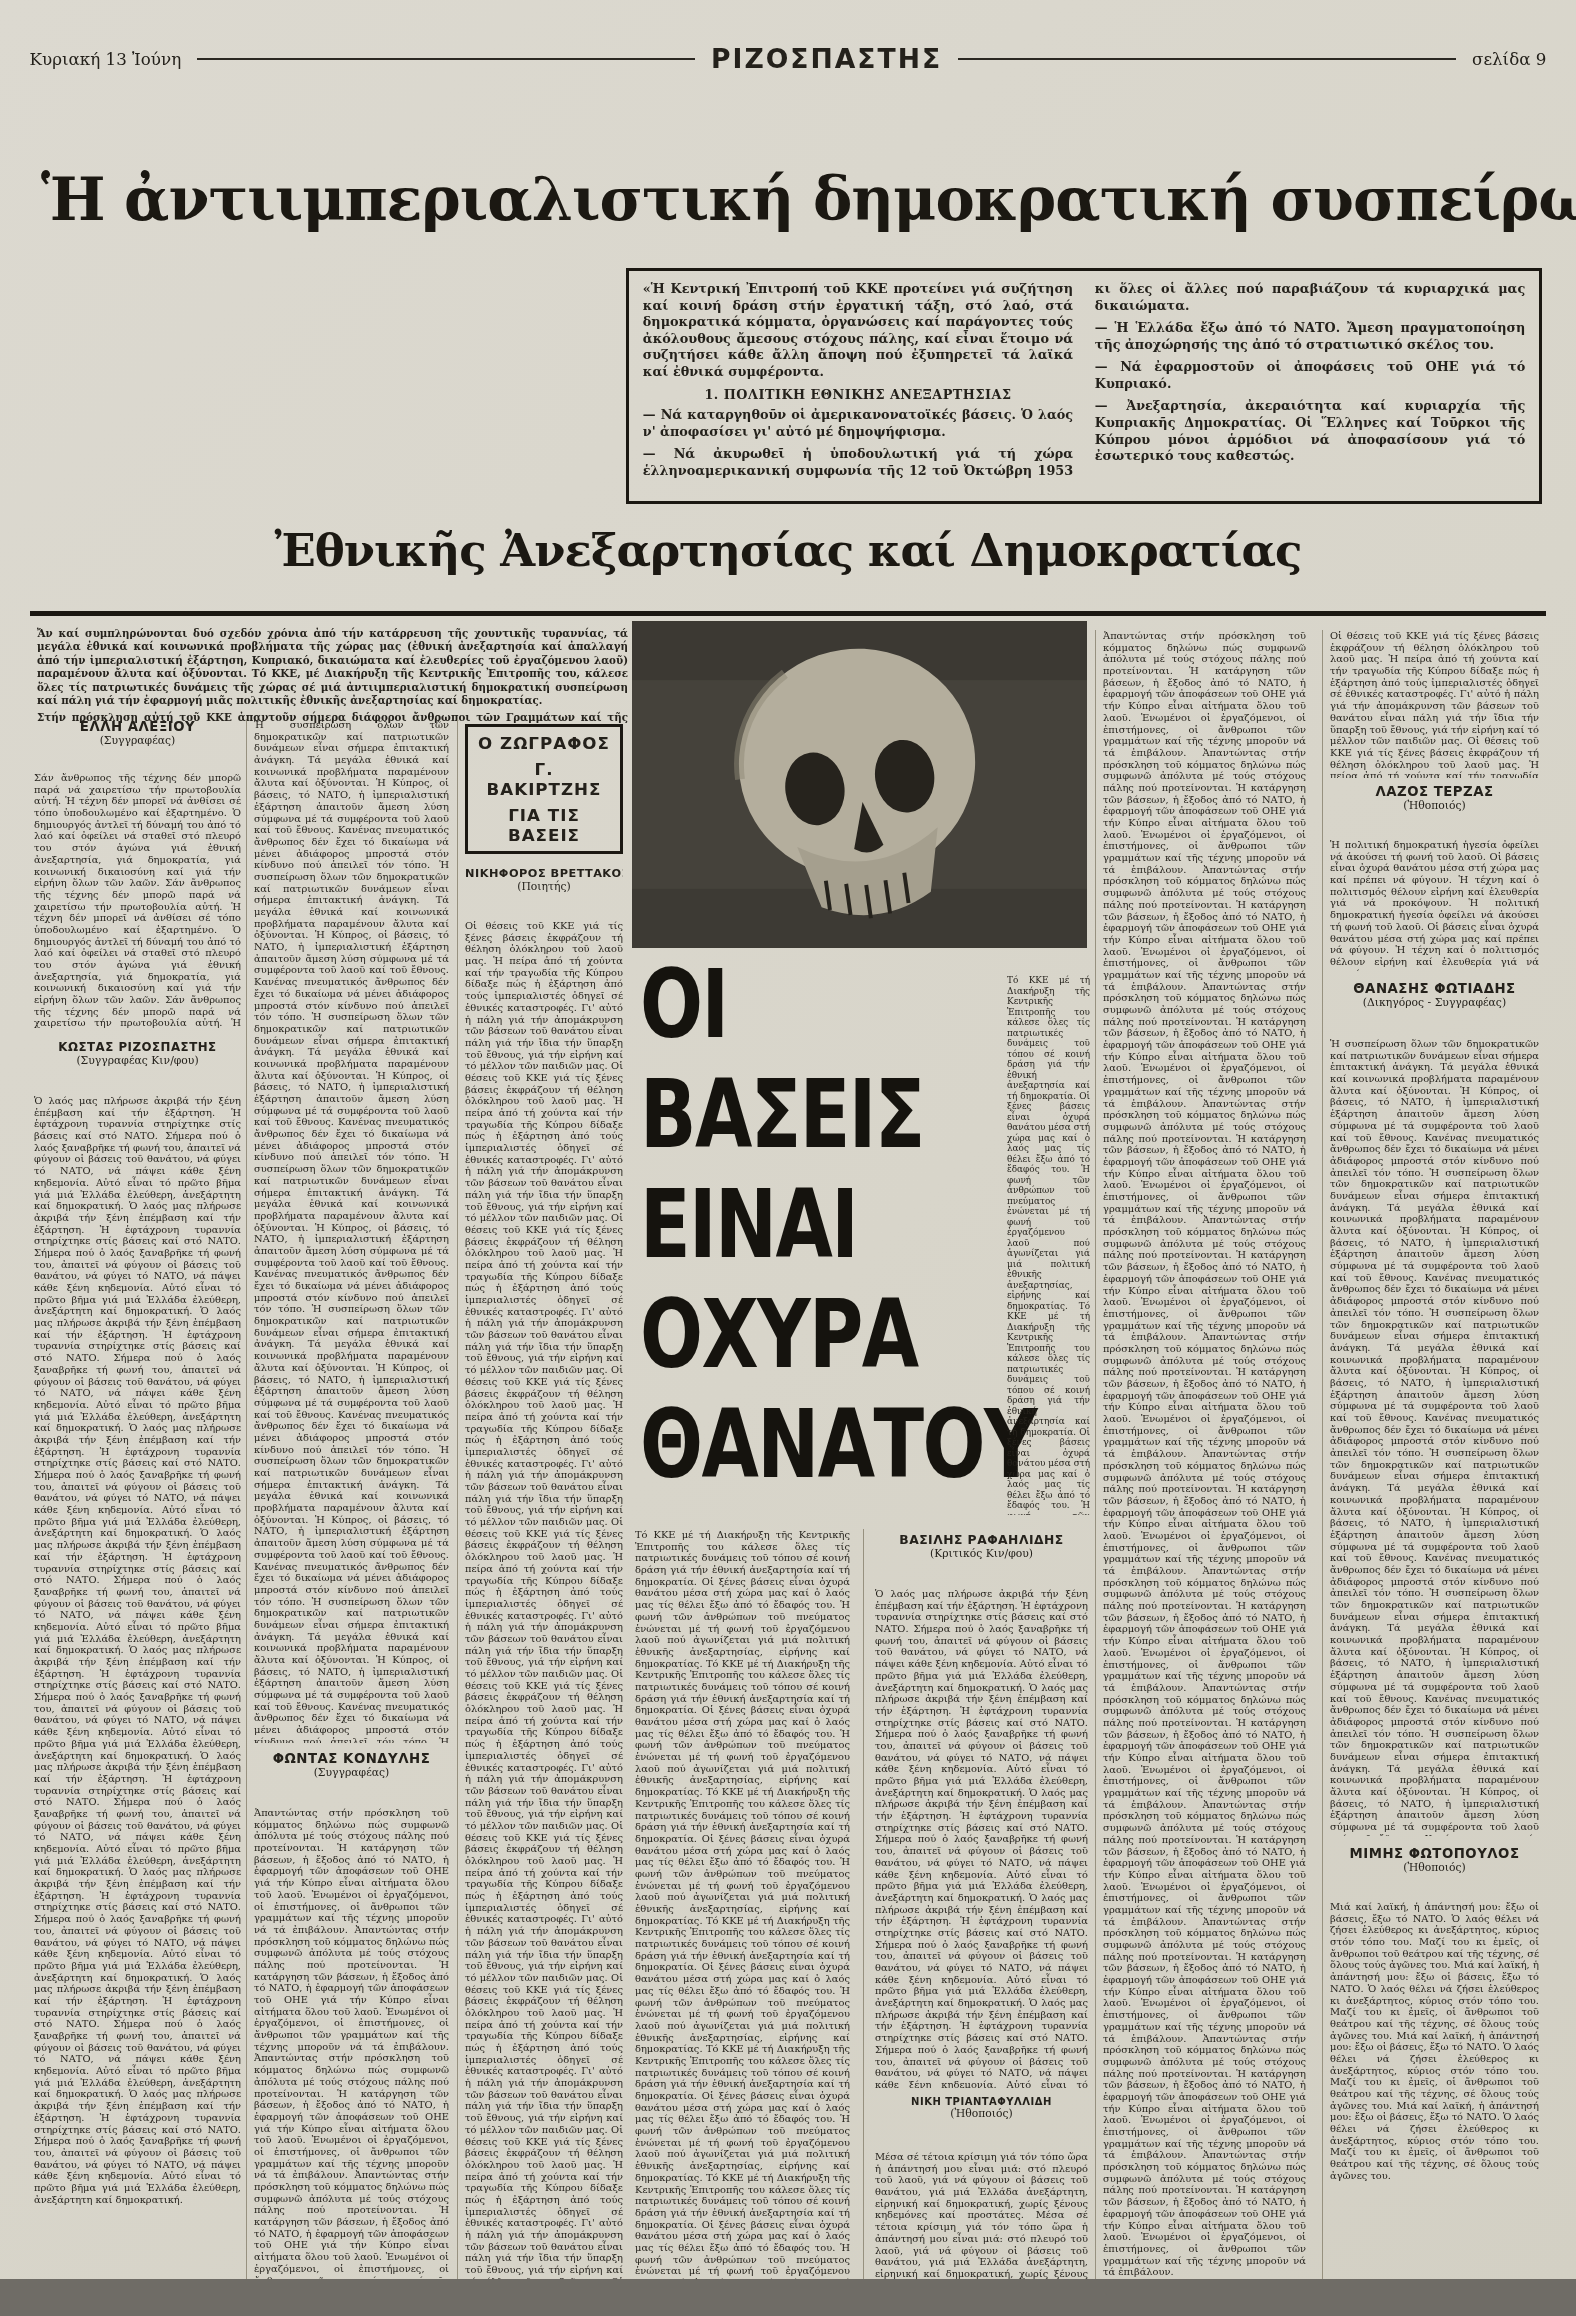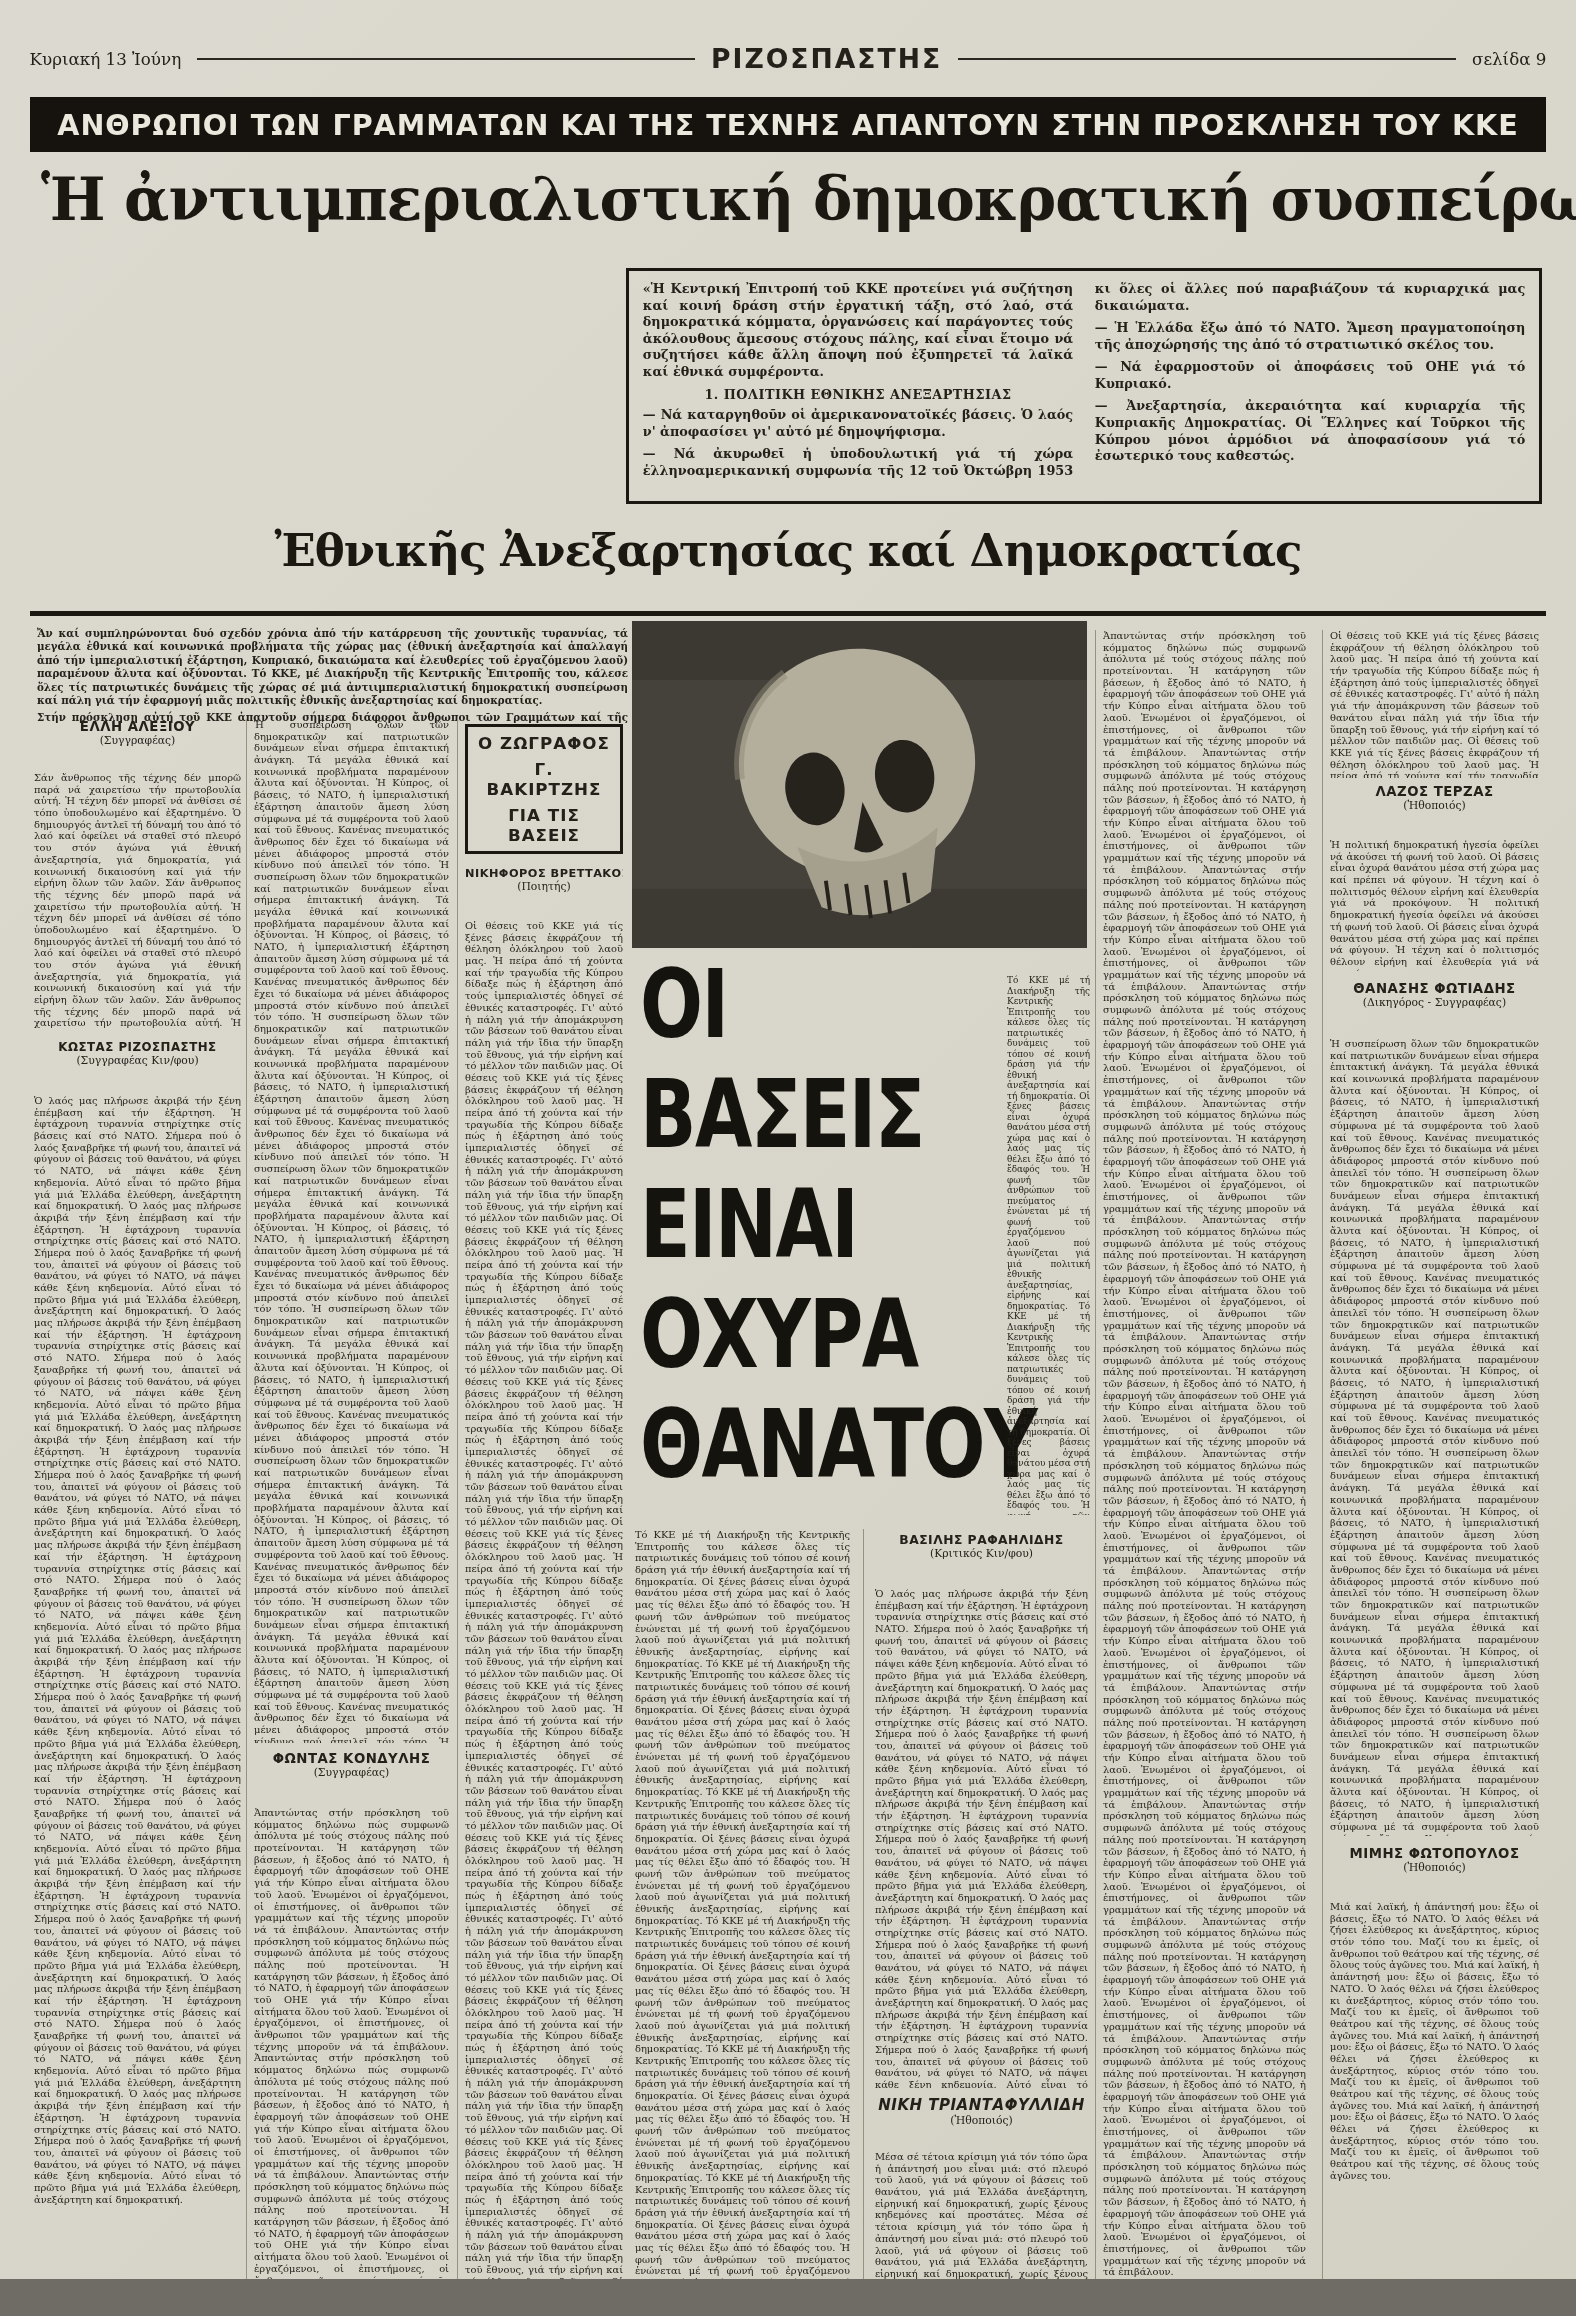--- a/index.html
+++ b/index.html
@@ -70,23 +70,20 @@
 <div class="page">
 
   <div class="abs mast-row">
     <span class="mast-date">Κυριακή 13 Ἰούνη</span>
     <span class="mast-line"></span>
     <span class="mast-title">ΡΙΖΟΣΠΑΣΤΗΣ</span>
     <span class="mast-line"></span>
     <span class="mast-page">σελίδα 9</span>
   </div>
 
-  <div class="abs banner">
-    <span>ΑΝΘΡΩΠΟΙ ΤΩΝ ΓΡΑΜΜΑΤΩΝ ΚΑΙ ΤΗΣ ΤΕΧΝΗΣ ΑΠΑΝΤΟΥΝ ΣΤΗΝ ΠΡΟΣΚΛΗΣΗ ΤΟΥ ΚΚΕ</span>
-  </div>
 
   <div class="abs hl hl1">Ἡ ἀντιιμπεριαλιστική δημοκρατική συσπείρωση</div>
 
   <div class="abs cq">
     <p>«Ἡ Κεντρική Ἐπιτροπή τοῦ ΚΚΕ προτείνει γιά συζήτηση καί κοινή δράση στήν ἐργατική τάξη, στό λαό, στά δημοκρατικά κόμματα, ὀργανώσεις καί παράγοντες τούς ἀκόλουθους ἄμεσους στόχους πάλης, καί εἶναι ἕτοιμο νά συζητήσει κάθε ἄλλη ἄποψη πού ἐξυπηρετεῖ τά λαϊκά καί ἐθνικά συμφέροντα.</p>
     <p class="cq-head">1. ΠΟΛΙΤΙΚΗ ΕΘΝΙΚΗΣ ΑΝΕΞΑΡΤΗΣΙΑΣ</p>
     <p>— Νά καταργηθοῦν οἱ ἀμερικανονατοϊκές βάσεις. Ὁ λαός ν' ἀποφασίσει γι' αὐτό μέ δημοψήφισμα.</p>
     <p>— Νά ἀκυρωθεῖ ἡ ὑποδουλωτική γιά τή χώρα ἑλληνοαμερικανική συμφωνία τῆς 12 τοῦ Ὀκτώβρη 1953 κι ὅλες οἱ ἄλλες πού παραβιάζουν τά κυριαρχικά μας δικαιώματα.</p>
     <p>— Ἡ Ἑλλάδα ἔξω ἀπό τό ΝΑΤΟ. Ἄμεση πραγματοποίηση τῆς ἀποχώρησής της ἀπό τό στρατιωτικό σκέλος του.</p>
     <p>— Νά ἐφαρμοστοῦν οἱ ἀποφάσεις τοῦ ΟΗΕ γιά τό Κυπριακό.</p>
@@ -164,21 +161,21 @@
 
   <div class="abs body-block" style="left:1007px; top:975px; width:83px; height:540px; font-size:8.9px;">Τό ΚΚΕ μέ τή Διακήρυξη τῆς Κεντρικῆς Ἐπιτροπῆς του κάλεσε ὅλες τίς πατριωτικές δυνάμεις τοῦ τόπου σέ κοινή δράση γιά τήν ἐθνική ἀνεξαρτησία καί τή δημοκρατία. Οἱ ξένες βάσεις εἶναι ὀχυρά θανάτου μέσα στή χώρα μας καί ὁ λαός μας τίς θέλει ἔξω ἀπό τό ἔδαφός του. Ἡ φωνή τῶν ἀνθρώπων τοῦ πνεύματος ἑνώνεται μέ τή φωνή τοῦ ἐργαζόμενου λαοῦ πού ἀγωνίζεται γιά μιά πολιτική ἐθνικῆς ἀνεξαρτησίας, εἰρήνης καί δημοκρατίας. Τό ΚΚΕ μέ τή Διακήρυξη τῆς Κεντρικῆς Ἐπιτροπῆς του κάλεσε ὅλες τίς πατριωτικές δυνάμεις τοῦ τόπου σέ κοινή δράση γιά τήν ἐθνική ἀνεξαρτησία καί τή δημοκρατία. Οἱ ξένες βάσεις εἶναι ὀχυρά θανάτου μέσα στή χώρα μας καί ὁ λαός μας τίς θέλει ἔξω ἀπό τό ἔδαφός του. Ἡ φωνή τῶν ἀνθρώπων τοῦ πνεύματος ἑνώνεται μέ τή φωνή τοῦ ἐργαζόμενου λαοῦ πού ἀγωνίζεται γιά μιά πολιτική ἐθνικῆς ἀνεξαρτησίας, εἰρήνης καί δημοκρατίας. Τό ΚΚΕ μέ τή Διακήρυξη τῆς Κεντρικῆς Ἐπιτροπῆς του κάλεσε ὅλες τίς πατριωτικές δυνάμεις τοῦ τόπου σέ κοινή δράση γιά τήν ἐθνική ἀνεξαρτησία καί τή δημοκρατία. Οἱ ξένες βάσεις εἶναι ὀχυρά θανάτου μέσα στή χώρα μας καί ὁ λαός μας τίς θέλει ἔξω ἀπό τό ἔδαφός του. Ἡ φωνή τῶν ἀνθρώπων τοῦ πνεύματος ἑνώνεται μέ τή φωνή τοῦ ἐργαζόμενου λαοῦ πού ἀγωνίζεται γιά μιά πολιτική ἐθνικῆς ἀνεξαρτησίας, εἰρήνης καί δημοκρατίας.</div>
 
   <div class="abs body-block" style="left:635px; top:1529px; width:215px; height:766px;">Τό ΚΚΕ μέ τή Διακήρυξη τῆς Κεντρικῆς Ἐπιτροπῆς του κάλεσε ὅλες τίς πατριωτικές δυνάμεις τοῦ τόπου σέ κοινή δράση γιά τήν ἐθνική ἀνεξαρτησία καί τή δημοκρατία. Οἱ ξένες βάσεις εἶναι ὀχυρά θανάτου μέσα στή χώρα μας καί ὁ λαός μας τίς θέλει ἔξω ἀπό τό ἔδαφός του. Ἡ φωνή τῶν ἀνθρώπων τοῦ πνεύματος ἑνώνεται μέ τή φωνή τοῦ ἐργαζόμενου λαοῦ πού ἀγωνίζεται γιά μιά πολιτική ἐθνικῆς ἀνεξαρτησίας, εἰρήνης καί δημοκρατίας. Τό ΚΚΕ μέ τή Διακήρυξη τῆς Κεντρικῆς Ἐπιτροπῆς του κάλεσε ὅλες τίς πατριωτικές δυνάμεις τοῦ τόπου σέ κοινή δράση γιά τήν ἐθνική ἀνεξαρτησία καί τή δημοκρατία. Οἱ ξένες βάσεις εἶναι ὀχυρά θανάτου μέσα στή χώρα μας καί ὁ λαός μας τίς θέλει ἔξω ἀπό τό ἔδαφός του. Ἡ φωνή τῶν ἀνθρώπων τοῦ πνεύματος ἑνώνεται μέ τή φωνή τοῦ ἐργαζόμενου λαοῦ πού ἀγωνίζεται γιά μιά πολιτική ἐθνικῆς ἀνεξαρτησίας, εἰρήνης καί δημοκρατίας. Τό ΚΚΕ μέ τή Διακήρυξη τῆς Κεντρικῆς Ἐπιτροπῆς του κάλεσε ὅλες τίς πατριωτικές δυνάμεις τοῦ τόπου σέ κοινή δράση γιά τήν ἐθνική ἀνεξαρτησία καί τή δημοκρατία. Οἱ ξένες βάσεις εἶναι ὀχυρά θανάτου μέσα στή χώρα μας καί ὁ λαός μας τίς θέλει ἔξω ἀπό τό ἔδαφός του. Ἡ φωνή τῶν ἀνθρώπων τοῦ πνεύματος ἑνώνεται μέ τή φωνή τοῦ ἐργαζόμενου λαοῦ πού ἀγωνίζεται γιά μιά πολιτική ἐθνικῆς ἀνεξαρτησίας, εἰρήνης καί δημοκρατίας. Τό ΚΚΕ μέ τή Διακήρυξη τῆς Κεντρικῆς Ἐπιτροπῆς του κάλεσε ὅλες τίς πατριωτικές δυνάμεις τοῦ τόπου σέ κοινή δράση γιά τήν ἐθνική ἀνεξαρτησία καί τή δημοκρατία. Οἱ ξένες βάσεις εἶναι ὀχυρά θανάτου μέσα στή χώρα μας καί ὁ λαός μας τίς θέλει ἔξω ἀπό τό ἔδαφός του. Ἡ φωνή τῶν ἀνθρώπων τοῦ πνεύματος ἑνώνεται μέ τή φωνή τοῦ ἐργαζόμενου λαοῦ πού ἀγωνίζεται γιά μιά πολιτική ἐθνικῆς ἀνεξαρτησίας, εἰρήνης καί δημοκρατίας. Τό ΚΚΕ μέ τή Διακήρυξη τῆς Κεντρικῆς Ἐπιτροπῆς του κάλεσε ὅλες τίς πατριωτικές δυνάμεις τοῦ τόπου σέ κοινή δράση γιά τήν ἐθνική ἀνεξαρτησία καί τή δημοκρατία. Οἱ ξένες βάσεις εἶναι ὀχυρά θανάτου μέσα στή χώρα μας καί ὁ λαός μας τίς θέλει ἔξω ἀπό τό ἔδαφός του. Ἡ φωνή τῶν ἀνθρώπων τοῦ πνεύματος ἑνώνεται μέ τή φωνή τοῦ ἐργαζόμενου λαοῦ πού ἀγωνίζεται γιά μιά πολιτική ἐθνικῆς ἀνεξαρτησίας, εἰρήνης καί δημοκρατίας. Τό ΚΚΕ μέ τή Διακήρυξη τῆς Κεντρικῆς Ἐπιτροπῆς του κάλεσε ὅλες τίς πατριωτικές δυνάμεις τοῦ τόπου σέ κοινή δράση γιά τήν ἐθνική ἀνεξαρτησία καί τή δημοκρατία. Οἱ ξένες βάσεις εἶναι ὀχυρά θανάτου μέσα στή χώρα μας καί ὁ λαός μας τίς θέλει ἔξω ἀπό τό ἔδαφός του. Ἡ φωνή τῶν ἀνθρώπων τοῦ πνεύματος ἑνώνεται μέ τή φωνή τοῦ ἐργαζόμενου λαοῦ πού ἀγωνίζεται γιά μιά πολιτική ἐθνικῆς ἀνεξαρτησίας, εἰρήνης καί δημοκρατίας. Τό ΚΚΕ μέ τή Διακήρυξη τῆς Κεντρικῆς Ἐπιτροπῆς του κάλεσε ὅλες τίς πατριωτικές δυνάμεις τοῦ τόπου σέ κοινή δράση γιά τήν ἐθνική ἀνεξαρτησία καί τή δημοκρατία. Οἱ ξένες βάσεις εἶναι ὀχυρά θανάτου μέσα στή χώρα μας καί ὁ λαός μας τίς θέλει ἔξω ἀπό τό ἔδαφός του. Ἡ φωνή τῶν ἀνθρώπων τοῦ πνεύματος ἑνώνεται μέ τή φωνή τοῦ ἐργαζόμενου λαοῦ πού ἀγωνίζεται γιά μιά πολιτική ἐθνικῆς ἀνεξαρτησίας, εἰρήνης καί δημοκρατίας.</div>
   <div class="abs byline" style="left:875px; top:1533px; width:213px; height:45px;">
     <div class="b-name" style="font-size:12.3px;">ΒΑΣΙΛΗΣ ΡΑΦΑΗΛΙΔΗΣ</div>
     <div class="b-role">(Κριτικός Κιν/φου)</div>
   </div>
   <div class="abs body-block" style="left:875px; top:1588px; width:213px; height:500px;">Ὁ λαός μας πλήρωσε ἀκριβά τήν ξένη ἐπέμβαση καί τήν ἐξάρτηση. Ἡ ἑφτάχρονη τυραννία στηρίχτηκε στίς βάσεις καί στό ΝΑΤΟ. Σήμερα πού ὁ λαός ξαναβρῆκε τή φωνή του, ἀπαιτεῖ νά φύγουν οἱ βάσεις τοῦ θανάτου, νά φύγει τό ΝΑΤΟ, νά πάψει κάθε ξένη κηδεμονία. Αὐτό εἶναι τό πρῶτο βῆμα γιά μιά Ἑλλάδα ἐλεύθερη, ἀνεξάρτητη καί δημοκρατική. Ὁ λαός μας πλήρωσε ἀκριβά τήν ξένη ἐπέμβαση καί τήν ἐξάρτηση. Ἡ ἑφτάχρονη τυραννία στηρίχτηκε στίς βάσεις καί στό ΝΑΤΟ. Σήμερα πού ὁ λαός ξαναβρῆκε τή φωνή του, ἀπαιτεῖ νά φύγουν οἱ βάσεις τοῦ θανάτου, νά φύγει τό ΝΑΤΟ, νά πάψει κάθε ξένη κηδεμονία. Αὐτό εἶναι τό πρῶτο βῆμα γιά μιά Ἑλλάδα ἐλεύθερη, ἀνεξάρτητη καί δημοκρατική. Ὁ λαός μας πλήρωσε ἀκριβά τήν ξένη ἐπέμβαση καί τήν ἐξάρτηση. Ἡ ἑφτάχρονη τυραννία στηρίχτηκε στίς βάσεις καί στό ΝΑΤΟ. Σήμερα πού ὁ λαός ξαναβρῆκε τή φωνή του, ἀπαιτεῖ νά φύγουν οἱ βάσεις τοῦ θανάτου, νά φύγει τό ΝΑΤΟ, νά πάψει κάθε ξένη κηδεμονία. Αὐτό εἶναι τό πρῶτο βῆμα γιά μιά Ἑλλάδα ἐλεύθερη, ἀνεξάρτητη καί δημοκρατική. Ὁ λαός μας πλήρωσε ἀκριβά τήν ξένη ἐπέμβαση καί τήν ἐξάρτηση. Ἡ ἑφτάχρονη τυραννία στηρίχτηκε στίς βάσεις καί στό ΝΑΤΟ. Σήμερα πού ὁ λαός ξαναβρῆκε τή φωνή του, ἀπαιτεῖ νά φύγουν οἱ βάσεις τοῦ θανάτου, νά φύγει τό ΝΑΤΟ, νά πάψει κάθε ξένη κηδεμονία. Αὐτό εἶναι τό πρῶτο βῆμα γιά μιά Ἑλλάδα ἐλεύθερη, ἀνεξάρτητη καί δημοκρατική. Ὁ λαός μας πλήρωσε ἀκριβά τήν ξένη ἐπέμβαση καί τήν ἐξάρτηση. Ἡ ἑφτάχρονη τυραννία στηρίχτηκε στίς βάσεις καί στό ΝΑΤΟ. Σήμερα πού ὁ λαός ξαναβρῆκε τή φωνή του, ἀπαιτεῖ νά φύγουν οἱ βάσεις τοῦ θανάτου, νά φύγει τό ΝΑΤΟ, νά πάψει κάθε ξένη κηδεμονία. Αὐτό εἶναι τό πρῶτο βῆμα γιά μιά Ἑλλάδα ἐλεύθερη, ἀνεξάρτητη καί δημοκρατική.</div>
   <div class="abs byline" style="left:875px; top:2096px; width:213px; height:45px;">
-    <div class="b-name" style="font-size:15px;font-style:italic;">ΝΙΚΗ ΤΡΙΑΝΤΑΦΥΛΛΙΔΗ</div>
+    <div class="b-name" style="font-size:10px;">ΝΙΚΗ ΤΡΙΑΝΤΑΦΥΛΛΙΔΗ</div>
     <div class="b-role">(Ἠθοποιός)</div>
   </div>
   <div class="abs body-block" style="left:875px; top:2151px; width:213px; height:144px;">Μέσα σέ τέτοια κρίσιμη γιά τόν τόπο ὥρα ἡ ἀπάντησή μου εἶναι μιά: στό πλευρό τοῦ λαοῦ, γιά νά φύγουν οἱ βάσεις τοῦ θανάτου, γιά μιά Ἑλλάδα ἀνεξάρτητη, εἰρηνική καί δημοκρατική, χωρίς ξένους κηδεμόνες καί προστάτες. Μέσα σέ τέτοια κρίσιμη γιά τόν τόπο ὥρα ἡ ἀπάντησή μου εἶναι μιά: στό πλευρό τοῦ λαοῦ, γιά νά φύγουν οἱ βάσεις τοῦ θανάτου, γιά μιά Ἑλλάδα ἀνεξάρτητη, εἰρηνική καί δημοκρατική, χωρίς ξένους κηδεμόνες καί προστάτες.</div>
 
   <div class="abs body-block" style="left:1103px; top:630px; width:203px; height:1665px;">Ἀπαντώντας στήν πρόσκληση τοῦ κόμματος δηλώνω πώς συμφωνῶ ἀπόλυτα μέ τούς στόχους πάλης πού προτείνονται. Ἡ κατάργηση τῶν βάσεων, ἡ ἔξοδος ἀπό τό ΝΑΤΟ, ἡ ἐφαρμογή τῶν ἀποφάσεων τοῦ ΟΗΕ γιά τήν Κύπρο εἶναι αἰτήματα ὅλου τοῦ λαοῦ. Ἑνωμένοι οἱ ἐργαζόμενοι, οἱ ἐπιστήμονες, οἱ ἄνθρωποι τῶν γραμμάτων καί τῆς τέχνης μποροῦν νά τά ἐπιβάλουν. Ἀπαντώντας στήν πρόσκληση τοῦ κόμματος δηλώνω πώς συμφωνῶ ἀπόλυτα μέ τούς στόχους πάλης πού προτείνονται. Ἡ κατάργηση τῶν βάσεων, ἡ ἔξοδος ἀπό τό ΝΑΤΟ, ἡ ἐφαρμογή τῶν ἀποφάσεων τοῦ ΟΗΕ γιά τήν Κύπρο εἶναι αἰτήματα ὅλου τοῦ λαοῦ. Ἑνωμένοι οἱ ἐργαζόμενοι, οἱ ἐπιστήμονες, οἱ ἄνθρωποι τῶν γραμμάτων καί τῆς τέχνης μποροῦν νά τά ἐπιβάλουν. Ἀπαντώντας στήν πρόσκληση τοῦ κόμματος δηλώνω πώς συμφωνῶ ἀπόλυτα μέ τούς στόχους πάλης πού προτείνονται. Ἡ κατάργηση τῶν βάσεων, ἡ ἔξοδος ἀπό τό ΝΑΤΟ, ἡ ἐφαρμογή τῶν ἀποφάσεων τοῦ ΟΗΕ γιά τήν Κύπρο εἶναι αἰτήματα ὅλου τοῦ λαοῦ. Ἑνωμένοι οἱ ἐργαζόμενοι, οἱ ἐπιστήμονες, οἱ ἄνθρωποι τῶν γραμμάτων καί τῆς τέχνης μποροῦν νά τά ἐπιβάλουν. Ἀπαντώντας στήν πρόσκληση τοῦ κόμματος δηλώνω πώς συμφωνῶ ἀπόλυτα μέ τούς στόχους πάλης πού προτείνονται. Ἡ κατάργηση τῶν βάσεων, ἡ ἔξοδος ἀπό τό ΝΑΤΟ, ἡ ἐφαρμογή τῶν ἀποφάσεων τοῦ ΟΗΕ γιά τήν Κύπρο εἶναι αἰτήματα ὅλου τοῦ λαοῦ. Ἑνωμένοι οἱ ἐργαζόμενοι, οἱ ἐπιστήμονες, οἱ ἄνθρωποι τῶν γραμμάτων καί τῆς τέχνης μποροῦν νά τά ἐπιβάλουν. Ἀπαντώντας στήν πρόσκληση τοῦ κόμματος δηλώνω πώς συμφωνῶ ἀπόλυτα μέ τούς στόχους πάλης πού προτείνονται. Ἡ κατάργηση τῶν βάσεων, ἡ ἔξοδος ἀπό τό ΝΑΤΟ, ἡ ἐφαρμογή τῶν ἀποφάσεων τοῦ ΟΗΕ γιά τήν Κύπρο εἶναι αἰτήματα ὅλου τοῦ λαοῦ. Ἑνωμένοι οἱ ἐργαζόμενοι, οἱ ἐπιστήμονες, οἱ ἄνθρωποι τῶν γραμμάτων καί τῆς τέχνης μποροῦν νά τά ἐπιβάλουν. Ἀπαντώντας στήν πρόσκληση τοῦ κόμματος δηλώνω πώς συμφωνῶ ἀπόλυτα μέ τούς στόχους πάλης πού προτείνονται. Ἡ κατάργηση τῶν βάσεων, ἡ ἔξοδος ἀπό τό ΝΑΤΟ, ἡ ἐφαρμογή τῶν ἀποφάσεων τοῦ ΟΗΕ γιά τήν Κύπρο εἶναι αἰτήματα ὅλου τοῦ λαοῦ. Ἑνωμένοι οἱ ἐργαζόμενοι, οἱ ἐπιστήμονες, οἱ ἄνθρωποι τῶν γραμμάτων καί τῆς τέχνης μποροῦν νά τά ἐπιβάλουν. Ἀπαντώντας στήν πρόσκληση τοῦ κόμματος δηλώνω πώς συμφωνῶ ἀπόλυτα μέ τούς στόχους πάλης πού προτείνονται. Ἡ κατάργηση τῶν βάσεων, ἡ ἔξοδος ἀπό τό ΝΑΤΟ, ἡ ἐφαρμογή τῶν ἀποφάσεων τοῦ ΟΗΕ γιά τήν Κύπρο εἶναι αἰτήματα ὅλου τοῦ λαοῦ. Ἑνωμένοι οἱ ἐργαζόμενοι, οἱ ἐπιστήμονες, οἱ ἄνθρωποι τῶν γραμμάτων καί τῆς τέχνης μποροῦν νά τά ἐπιβάλουν. Ἀπαντώντας στήν πρόσκληση τοῦ κόμματος δηλώνω πώς συμφωνῶ ἀπόλυτα μέ τούς στόχους πάλης πού προτείνονται. Ἡ κατάργηση τῶν βάσεων, ἡ ἔξοδος ἀπό τό ΝΑΤΟ, ἡ ἐφαρμογή τῶν ἀποφάσεων τοῦ ΟΗΕ γιά τήν Κύπρο εἶναι αἰτήματα ὅλου τοῦ λαοῦ. Ἑνωμένοι οἱ ἐργαζόμενοι, οἱ ἐπιστήμονες, οἱ ἄνθρωποι τῶν γραμμάτων καί τῆς τέχνης μποροῦν νά τά ἐπιβάλουν. Ἀπαντώντας στήν πρόσκληση τοῦ κόμματος δηλώνω πώς συμφωνῶ ἀπόλυτα μέ τούς στόχους πάλης πού προτείνονται. Ἡ κατάργηση τῶν βάσεων, ἡ ἔξοδος ἀπό τό ΝΑΤΟ, ἡ ἐφαρμογή τῶν ἀποφάσεων τοῦ ΟΗΕ γιά τήν Κύπρο εἶναι αἰτήματα ὅλου τοῦ λαοῦ. Ἑνωμένοι οἱ ἐργαζόμενοι, οἱ ἐπιστήμονες, οἱ ἄνθρωποι τῶν γραμμάτων καί τῆς τέχνης μποροῦν νά τά ἐπιβάλουν. Ἀπαντώντας στήν πρόσκληση τοῦ κόμματος δηλώνω πώς συμφωνῶ ἀπόλυτα μέ τούς στόχους πάλης πού προτείνονται. Ἡ κατάργηση τῶν βάσεων, ἡ ἔξοδος ἀπό τό ΝΑΤΟ, ἡ ἐφαρμογή τῶν ἀποφάσεων τοῦ ΟΗΕ γιά τήν Κύπρο εἶναι αἰτήματα ὅλου τοῦ λαοῦ. Ἑνωμένοι οἱ ἐργαζόμενοι, οἱ ἐπιστήμονες, οἱ ἄνθρωποι τῶν γραμμάτων καί τῆς τέχνης μποροῦν νά τά ἐπιβάλουν. Ἀπαντώντας στήν πρόσκληση τοῦ κόμματος δηλώνω πώς συμφωνῶ ἀπόλυτα μέ τούς στόχους πάλης πού προτείνονται. Ἡ κατάργηση τῶν βάσεων, ἡ ἔξοδος ἀπό τό ΝΑΤΟ, ἡ ἐφαρμογή τῶν ἀποφάσεων τοῦ ΟΗΕ γιά τήν Κύπρο εἶναι αἰτήματα ὅλου τοῦ λαοῦ. Ἑνωμένοι οἱ ἐργαζόμενοι, οἱ ἐπιστήμονες, οἱ ἄνθρωποι τῶν γραμμάτων καί τῆς τέχνης μποροῦν νά τά ἐπιβάλουν. Ἀπαντώντας στήν πρόσκληση τοῦ κόμματος δηλώνω πώς συμφωνῶ ἀπόλυτα μέ τούς στόχους πάλης πού προτείνονται. Ἡ κατάργηση τῶν βάσεων, ἡ ἔξοδος ἀπό τό ΝΑΤΟ, ἡ ἐφαρμογή τῶν ἀποφάσεων τοῦ ΟΗΕ γιά τήν Κύπρο εἶναι αἰτήματα ὅλου τοῦ λαοῦ. Ἑνωμένοι οἱ ἐργαζόμενοι, οἱ ἐπιστήμονες, οἱ ἄνθρωποι τῶν γραμμάτων καί τῆς τέχνης μποροῦν νά τά ἐπιβάλουν. Ἀπαντώντας στήν πρόσκληση τοῦ κόμματος δηλώνω πώς συμφωνῶ ἀπόλυτα μέ τούς στόχους πάλης πού προτείνονται. Ἡ κατάργηση τῶν βάσεων, ἡ ἔξοδος ἀπό τό ΝΑΤΟ, ἡ ἐφαρμογή τῶν ἀποφάσεων τοῦ ΟΗΕ γιά τήν Κύπρο εἶναι αἰτήματα ὅλου τοῦ λαοῦ. Ἑνωμένοι οἱ ἐργαζόμενοι, οἱ ἐπιστήμονες, οἱ ἄνθρωποι τῶν γραμμάτων καί τῆς τέχνης μποροῦν νά τά ἐπιβάλουν. Ἀπαντώντας στήν πρόσκληση τοῦ κόμματος δηλώνω πώς συμφωνῶ ἀπόλυτα μέ τούς στόχους πάλης πού προτείνονται. Ἡ κατάργηση τῶν βάσεων, ἡ ἔξοδος ἀπό τό ΝΑΤΟ, ἡ ἐφαρμογή τῶν ἀποφάσεων τοῦ ΟΗΕ γιά τήν Κύπρο εἶναι αἰτήματα ὅλου τοῦ λαοῦ. Ἑνωμένοι οἱ ἐργαζόμενοι, οἱ ἐπιστήμονες, οἱ ἄνθρωποι τῶν γραμμάτων καί τῆς τέχνης μποροῦν νά τά ἐπιβάλουν.</div>
 
   <div class="abs body-block" style="left:1330px; top:630px; width:209px; height:148px;">Οἱ θέσεις τοῦ ΚΚΕ γιά τίς ξένες βάσεις ἐκφράζουν τή θέληση ὁλόκληρου τοῦ λαοῦ μας. Ἡ πείρα ἀπό τή χούντα καί τήν τραγωδία τῆς Κύπρου δίδαξε πώς ἡ ἐξάρτηση ἀπό τούς ἰμπεριαλιστές ὁδηγεῖ σέ ἐθνικές καταστροφές. Γι' αὐτό ἡ πάλη γιά τήν ἀπομάκρυνση τῶν βάσεων τοῦ θανάτου εἶναι πάλη γιά τήν ἴδια τήν ὕπαρξη τοῦ ἔθνους, γιά τήν εἰρήνη καί τό μέλλον τῶν παιδιῶν μας. Οἱ θέσεις τοῦ ΚΚΕ γιά τίς ξένες βάσεις ἐκφράζουν τή θέληση ὁλόκληρου τοῦ λαοῦ μας. Ἡ πείρα ἀπό τή χούντα καί τήν τραγωδία τῆς Κύπρου δίδαξε πώς ἡ ἐξάρτηση ἀπό τούς ἰμπεριαλιστές ὁδηγεῖ σέ ἐθνικές καταστροφές. Γι' αὐτό ἡ πάλη γιά τήν ἀπομάκρυνση τῶν βάσεων τοῦ θανάτου εἶναι πάλη γιά τήν ἴδια τήν ὕπαρξη τοῦ ἔθνους, γιά τήν εἰρήνη καί τό μέλλον τῶν παιδιῶν μας.</div>
   <div class="abs byline" style="left:1330px; top:784px; width:209px; height:45px;">
     <div class="b-name">ΛΑΖΟΣ ΤΕΡΖΑΣ</div>
     <div class="b-role">(Ἠθοποιός)</div>

